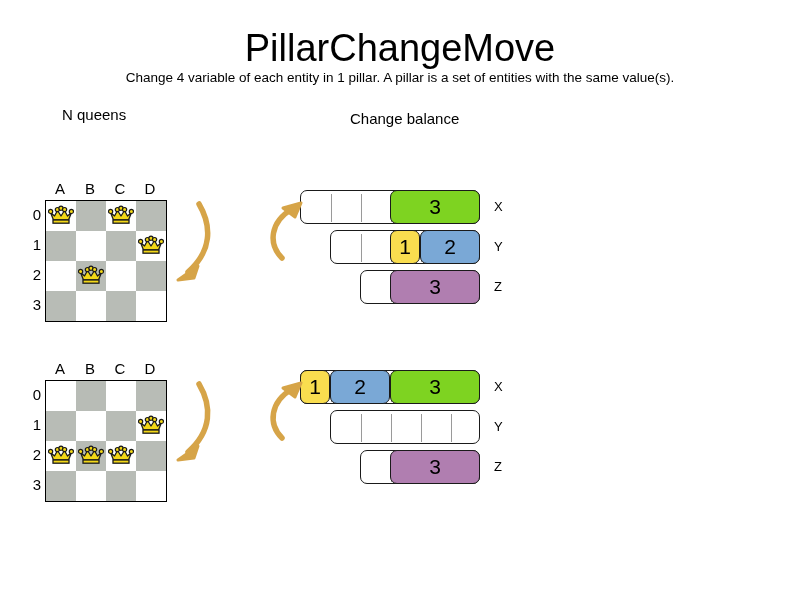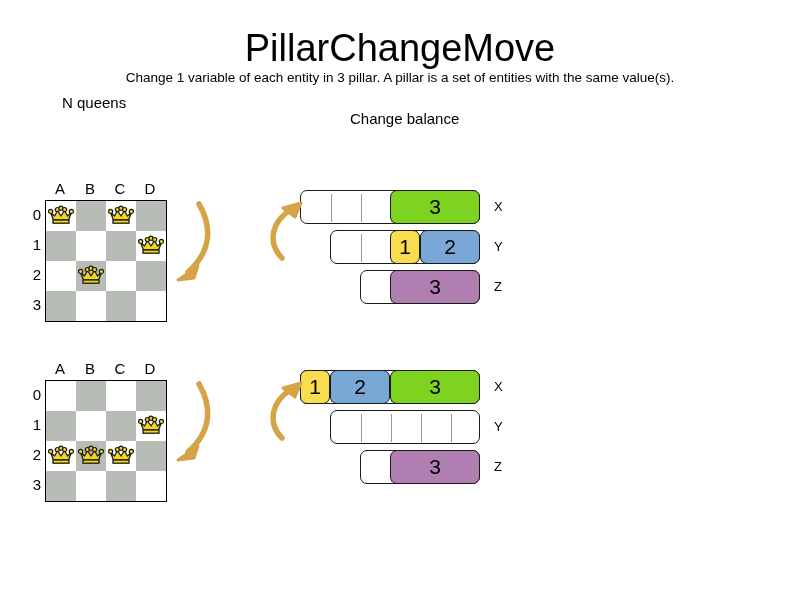--- a/index.html
+++ b/index.html
@@ -38,21 +38,21 @@
     line-height: 17px;
   }
 
   
   .section-header {
     position: absolute;
     font-size: 15px;
     line-height: 18px;
     white-space: nowrap;
   }
-  #section-header-nqueens  { left: 62px;  top: 94px; }
+  #section-header-nqueens  { left: 62px;  top: 106px; }
   #section-header-cloud    { left: 350px; top: 110px; }
 
   
   .chessboard-block { position: absolute; }
   #chessboard-block-before { left: 30px; top: 180px; }
   #chessboard-block-after  { left: 30px; top: 360px; }
 
   .col-labels {
     position: absolute;
     left: 15px;
@@ -159,21 +159,21 @@
   .arrow-svg { position: absolute; overflow: visible; }
   #arrow-queens-before { left: 168px; top: 196px; }
   #arrow-queens-after  { left: 168px; top: 376px; }
   #arrow-cloud-before  { left: 268px; top: 196px; }
   #arrow-cloud-after   { left: 268px; top: 376px; }
 </style>
 </head>
 <body>
 
 <div id="page-title">PillarChangeMove</div>
-<div id="page-subtitle">Change 1 variable of each entity in 3 pillar. A pillar is a set of entities with the same value(s).</div>
+<div id="page-subtitle">Change 4 variable of each entity in 1 pillar. A pillar is a set of entities with the same value(s).</div>
 
 <div class="section-header" id="section-header-nqueens">N queens</div>
 <div class="section-header" id="section-header-cloud">Change balance</div>
 
 <div class="chessboard-block" id="chessboard-block-before">
   <div class="col-labels">
       <div class="col-label" style="left: 0px;">A</div>
       <div class="col-label" style="left: 30px;">B</div>
       <div class="col-label" style="left: 60px;">C</div>
       <div class="col-label" style="left: 90px;">D</div>

